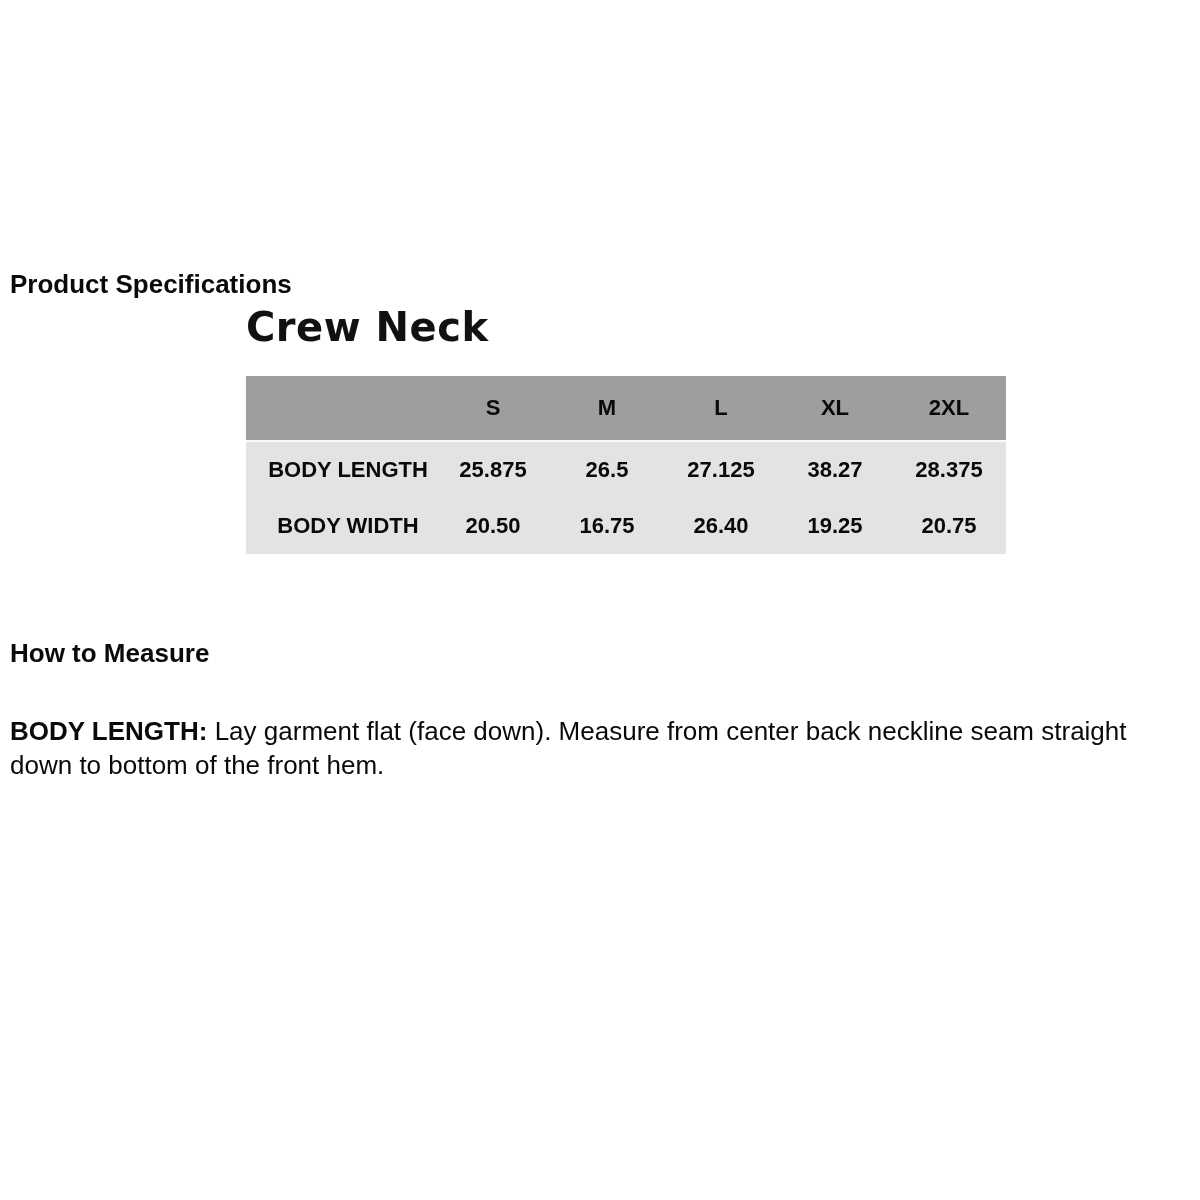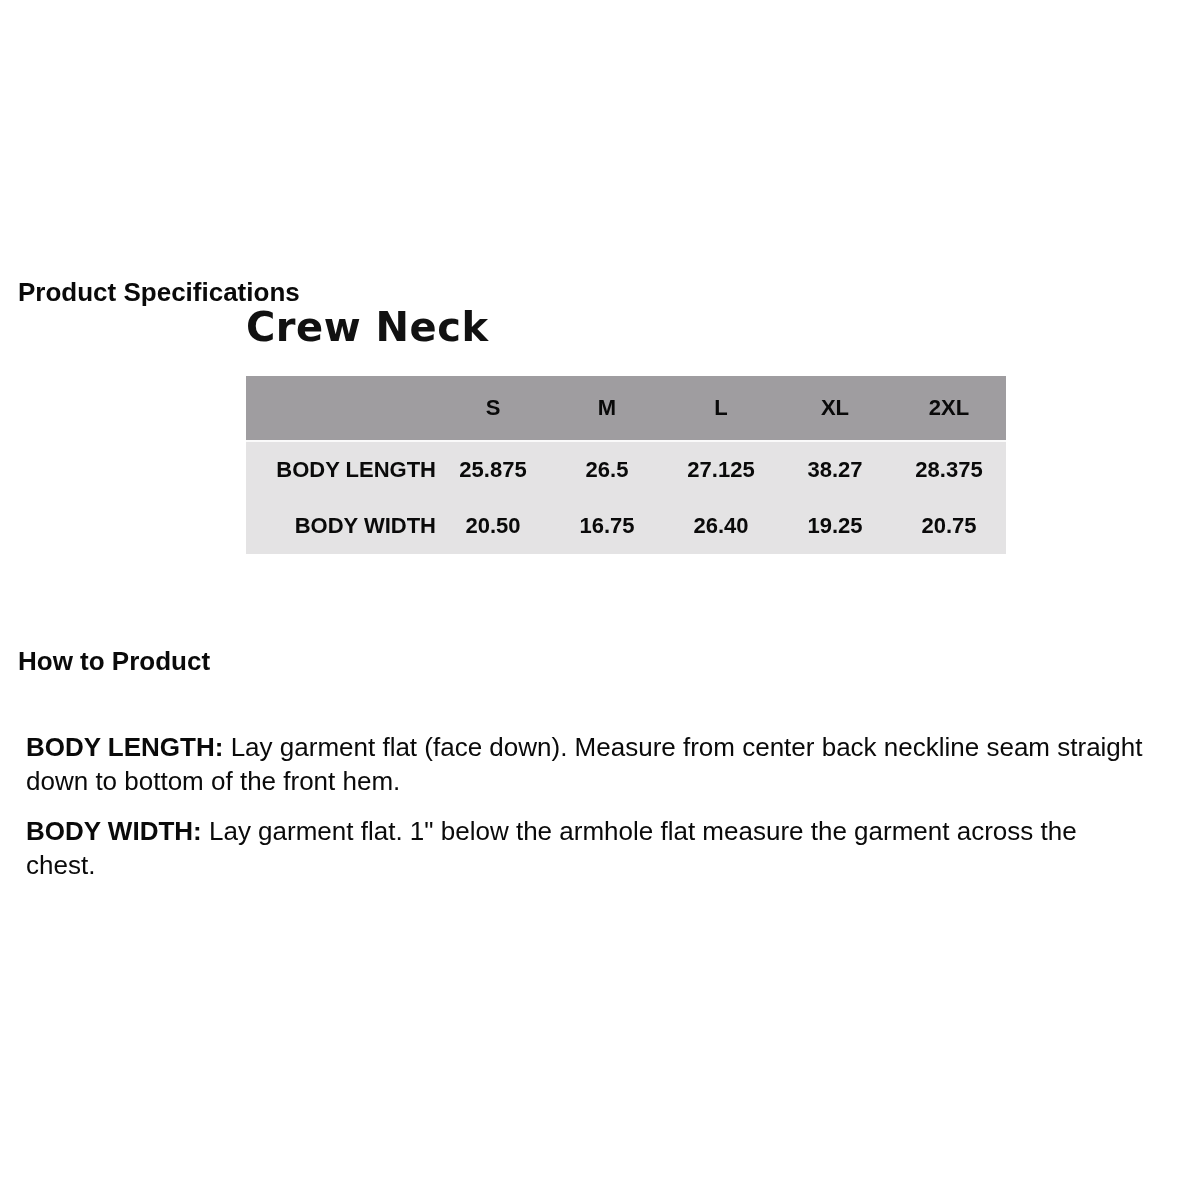--- a/index.html
+++ b/index.html
@@ -10,21 +10,21 @@
     width: 1200px;
     height: 1200px;
     background: #ffffff;
     position: relative;
     font-family: "Liberation Sans", sans-serif;
     color: #0a0a0a;
     overflow: hidden;
   }
   .section-heading {
     position: absolute;
-    margin: 8px;
+    margin: 0;
     font-size: 26px;
     font-weight: bold;
     color: #0a0a0a;
     white-space: nowrap;
   }
   #product-specs-heading { left: 10px; top: 269px; }
   #how-to-measure-heading { left: 10px; top: 638px; }
 
   #garment-title {
     position: absolute;
@@ -64,38 +64,38 @@
     background: var(--body-bg, #e4e3e4);
   }
   .tbody .trow {
     height: 56px;
     background: transparent;
   }
   .cell.label {
     width: 190px;
     box-sizing: border-box;
     padding-left: 14px;
-    text-align: right;
+    text-align: center;
   }
   .cell.val {
     flex: 1;
     text-align: center;
   }
 
   .instructions {
     position: absolute;
     left: 10px;
     top: 714px;
     width: 1150px;
     font-size: 26px;
     line-height: 34px;
     color: #0a0a0a;
   }
   .instructions p {
-    margin: 16px;
+    margin: 0;
   }
   .ins-label {
     font-weight: bold;
   }
 </style>
 </head>
 <body>
 
 <div>
 
@@ -126,22 +126,20 @@
         <div class="cell label">BODY WIDTH</div>
         <div class="cell val">20.50</div>
         <div class="cell val">16.75</div>
         <div class="cell val">26.40</div>
         <div class="cell val">19.25</div>
         <div class="cell val">20.75</div>
       </div>
     </div>
   </div>
 
-  <h2 id="how-to-measure-heading" class="section-heading">How to Product</h2>
+  <h2 id="how-to-measure-heading" class="section-heading">How to Measure</h2>
 
   <div class="instructions">
     <p><span class="ins-label">BODY LENGTH:</span>
       <span>Lay garment flat (face down). Measure from center back neckline seam straight down to bottom of the front hem.</span></p>
-    <p><span class="ins-label">BODY WIDTH:</span>
-      <span>Lay garment flat. 1" below the armhole flat measure the garment across the chest.</span></p>
   </div>
 
 </div>
 
 </body></html>

